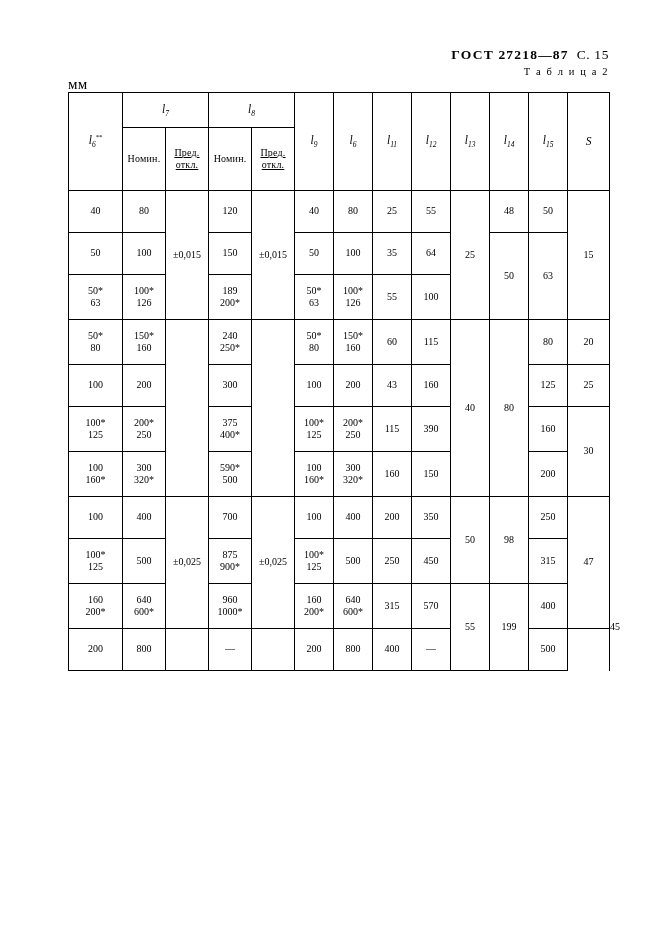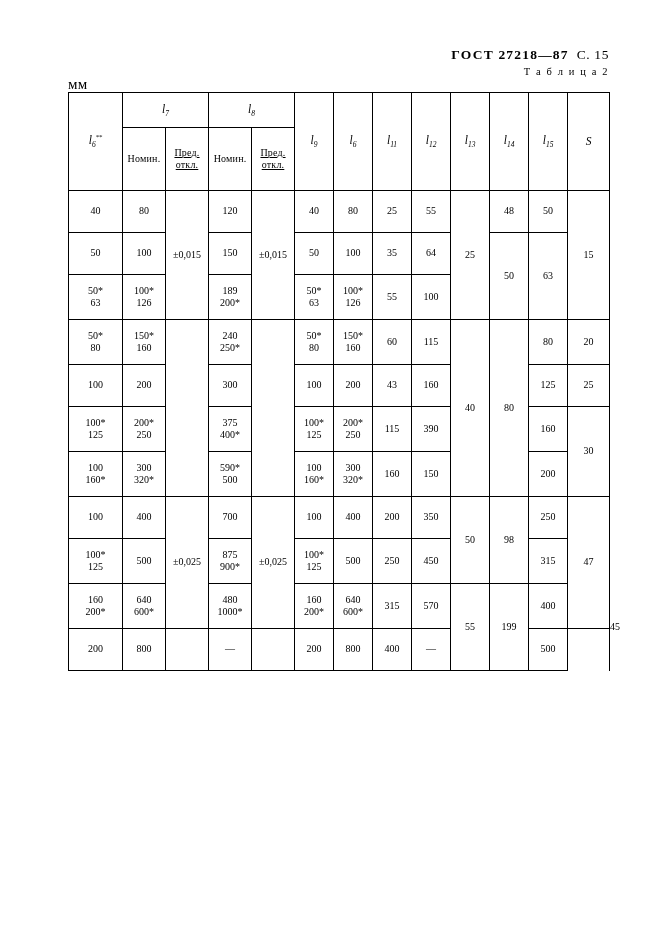--- a/index.html
+++ b/index.html
@@ -360,21 +360,21 @@
     <tr class="tall">
       <td>
             <span class="cellline">160</span>
             <span class="cellline">200*</span>
           </td>
       <td>
             <span class="cellline">640</span>
             <span class="cellline">600*</span>
           </td>
       <td>
-            <span class="cellline">480</span>
+            <span class="cellline">960</span>
             <span class="cellline">1000*</span>
           </td>
       <td>
             <span class="cellline">160</span>
             <span class="cellline">200*</span>
           </td>
       <td>
             <span class="cellline">640</span>
             <span class="cellline">600*</span>
           </td>

